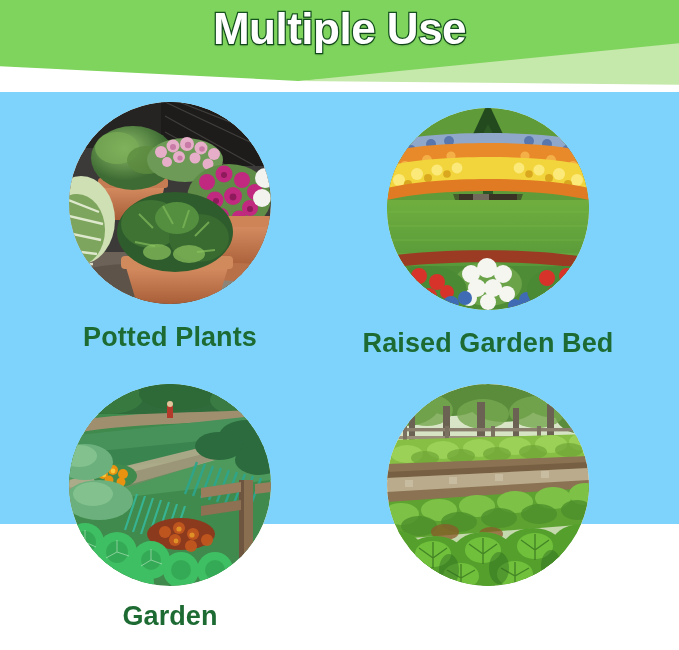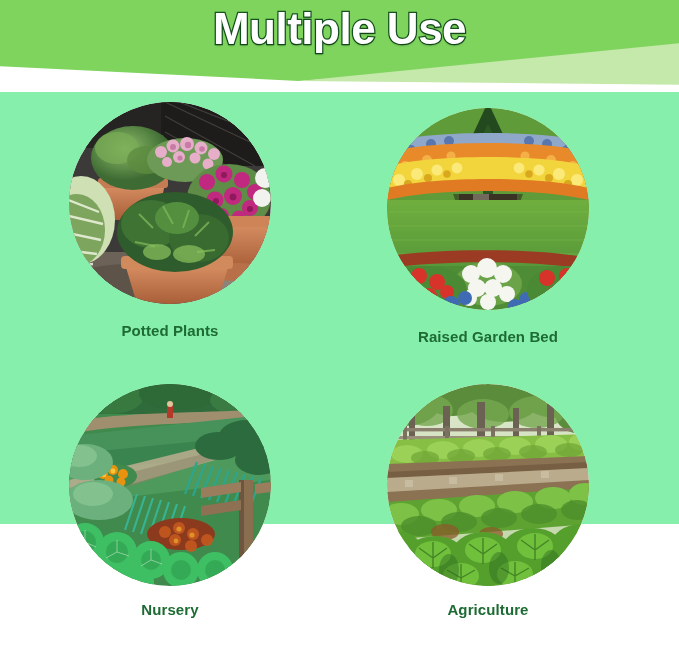--- a/index.html
+++ b/index.html
@@ -9,21 +9,21 @@
     height: 650px;
     background: #ffffff;
     font-family: "Liberation Sans", sans-serif;
     overflow: hidden;
   }
 
   .page {
     position: relative;
     width: 679px;
     height: 524px;
-    background: #86efac;
+    background: #7dd3fc;
   }
 
   
   .banner {
     position: relative;
     width: 679px;
     height: 92px;
     overflow: hidden;
     background: #ffffff;
   }
@@ -81,21 +81,21 @@
     height: 202px;
     margin: 0 auto;
     border-radius: 50%;
     overflow: hidden;
     background: #dfe7d8;
   }
   .circle > svg { display: block; width: 202px; height: 202px; }
 
   .caption {
     margin-top: 19px;
-    font-size: 15px;
+    font-size: 27px;
     font-weight: bold;
     color: #1d6b33;
     letter-spacing: 0.1px;
     line-height: 1.1;
   }
   .cell-bl .caption, .cell-br .caption { margin-top: 16px; }
 </style>
 </head>
 <body>
 
@@ -467,21 +467,21 @@
                 <circle cx="30" cy="192" r="11"></circle>
             </g>
             <g stroke="#bfe8c6" stroke-width="1" opacity="0.6" fill="none">
               <path d="M16 158 L16 146 M16 158 L27 163 M16 158 L6 165"></path>
               <path d="M48 168 L48 156 M48 168 L60 172 M48 168 L37 174"></path>
               <path d="M82 176 L82 165 M82 176 L93 180 M82 176 L72 182"></path>
             </g>
           </g>
         </svg>
       </div>
-      <div class="caption">Nursery</div>
+      <div class="caption">Garden</div>
     </div>
 
     <div class="cell cell-br">
       <div class="circle">
         <svg viewBox="0 0 202 202" xmlns="http://www.w3.org/2000/svg">
           <defs>
             <clipPath id="cpD">
                 <circle cx="101" cy="101" r="101"></circle>
               </clipPath>
             <linearGradient id="skyD" x1="0" y1="0" x2="0" y2="1">
@@ -606,17 +606,16 @@
             </g>
 
             <g fill="#2f6b22" opacity="0.45">
               <ellipse cx="62" cy="186" rx="10" ry="16"></ellipse>
               <ellipse cx="112" cy="184" rx="10" ry="16"></ellipse>
               <ellipse cx="164" cy="182" rx="10" ry="16"></ellipse>
             </g>
           </g>
         </svg>
       </div>
-      <div class="caption">Agriculture</div>
     </div>
 
   </div>
 </div>
 
 </body></html>

